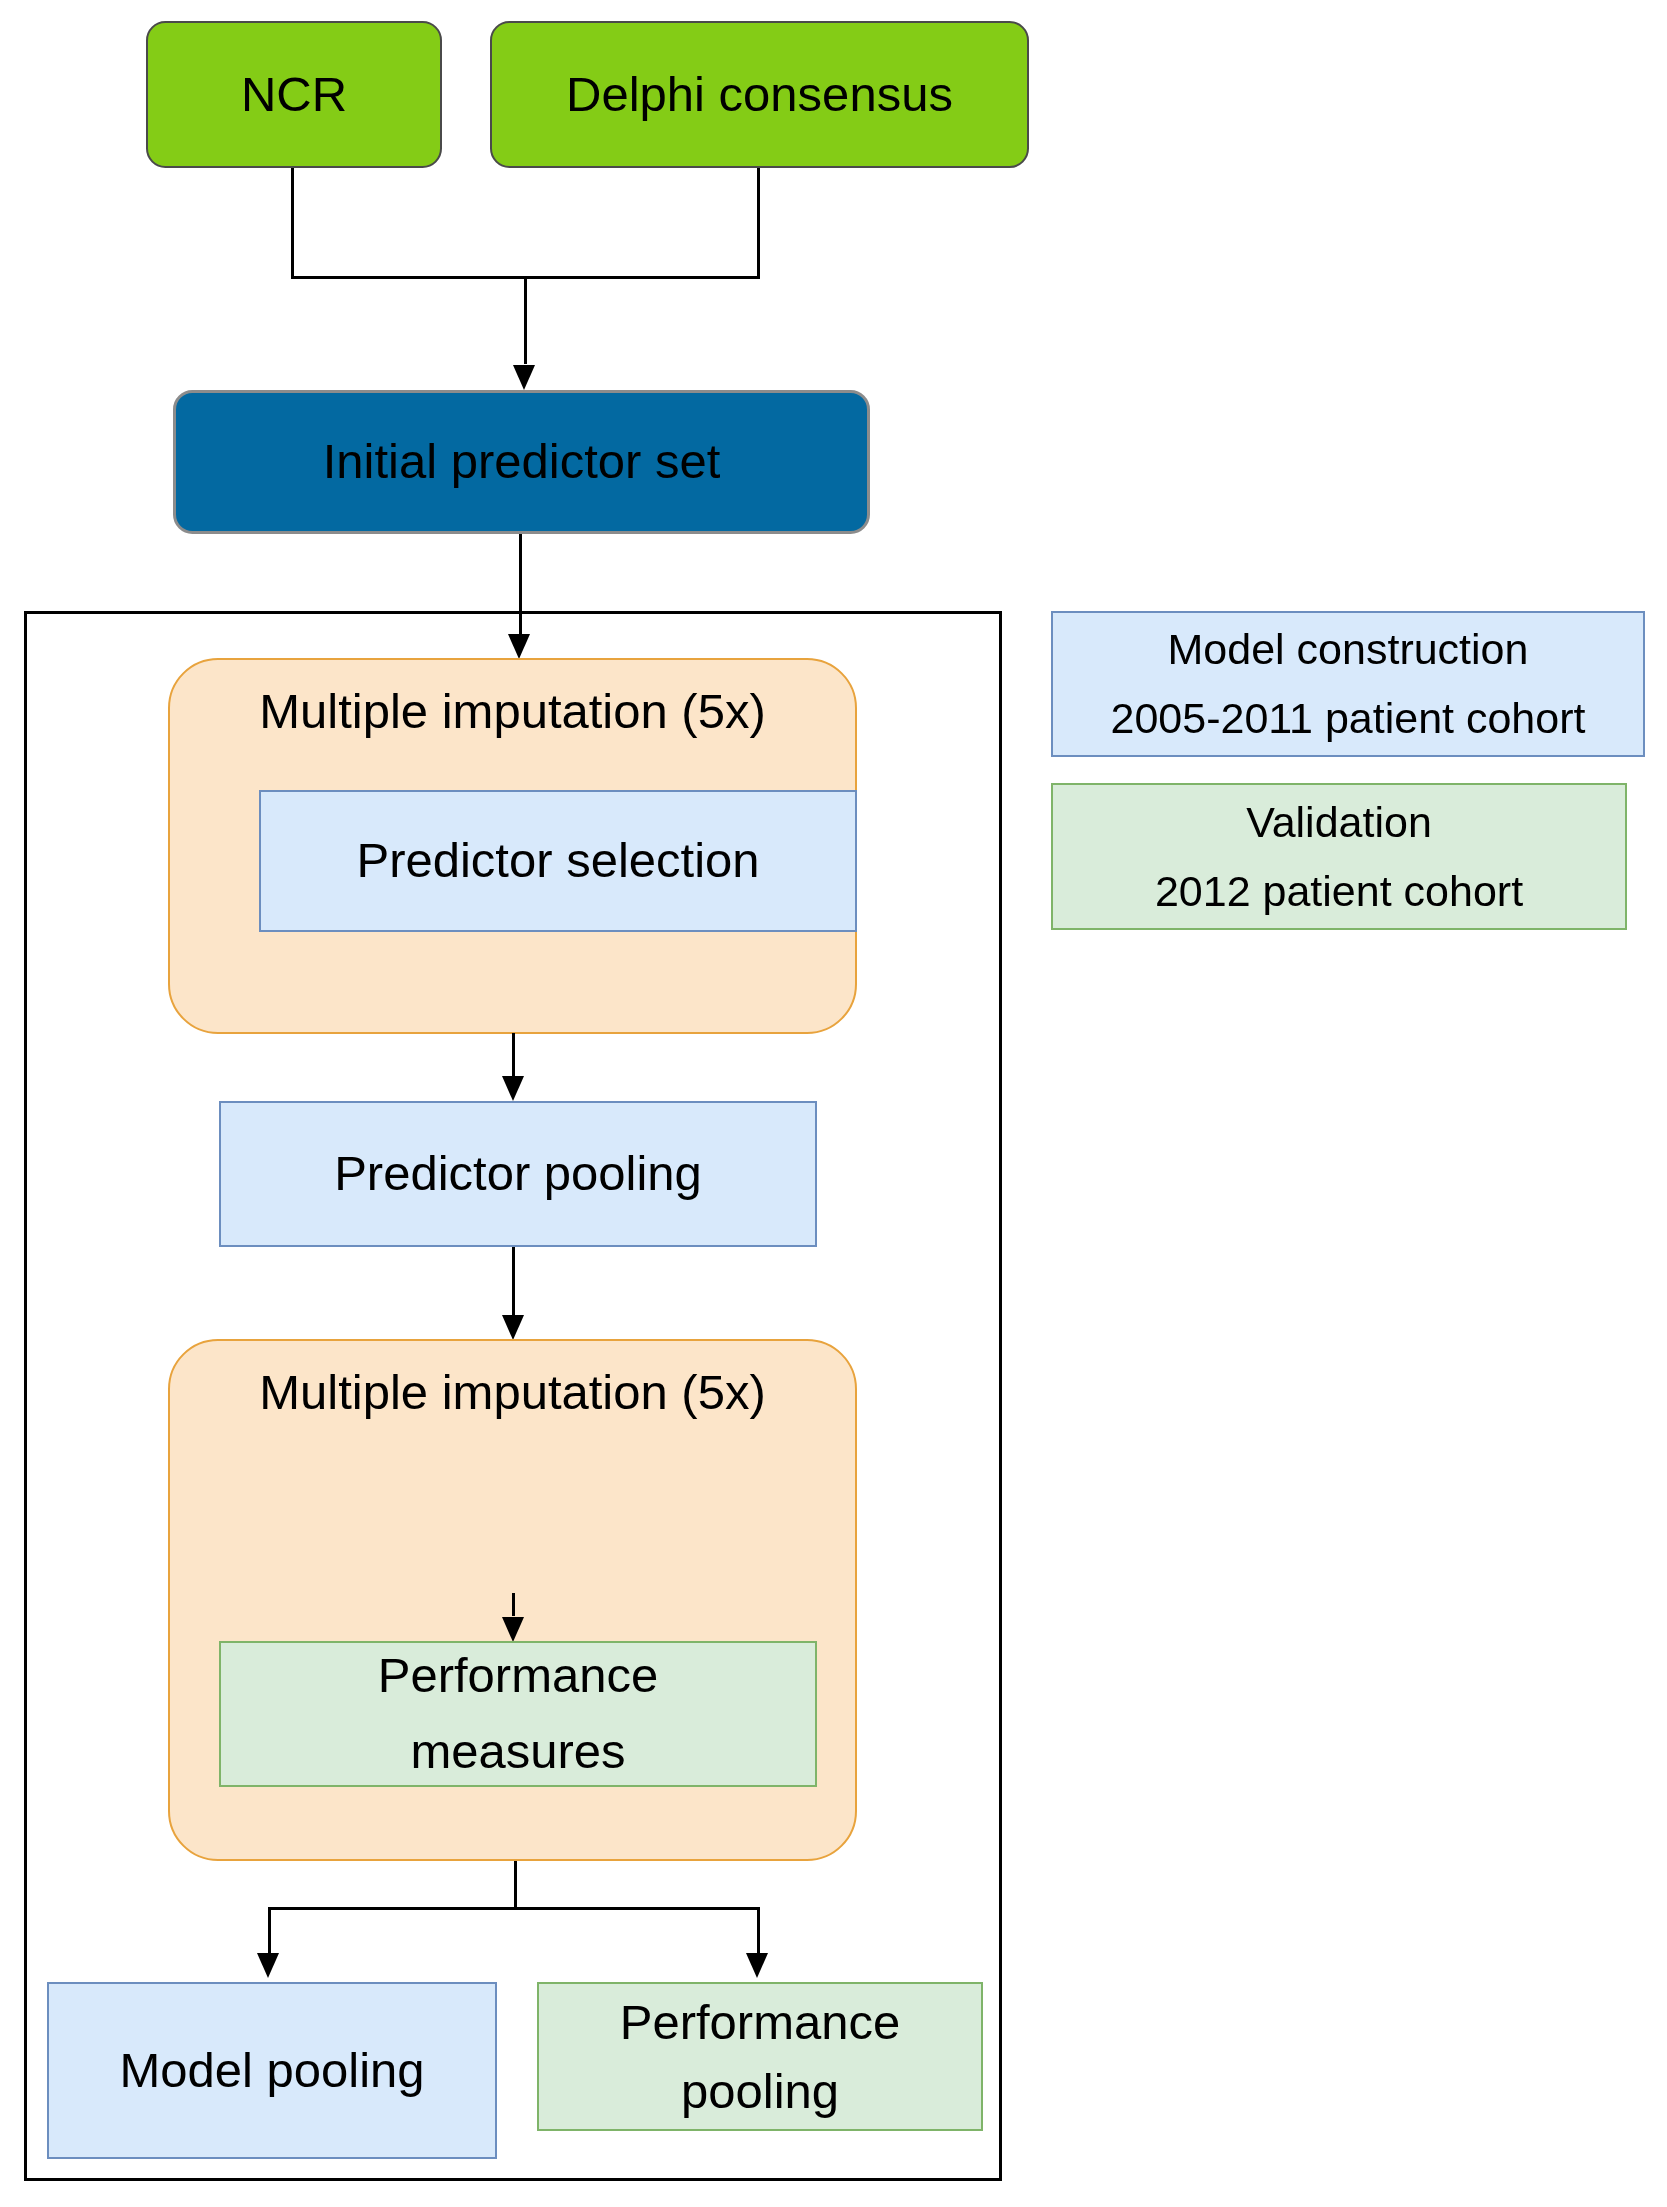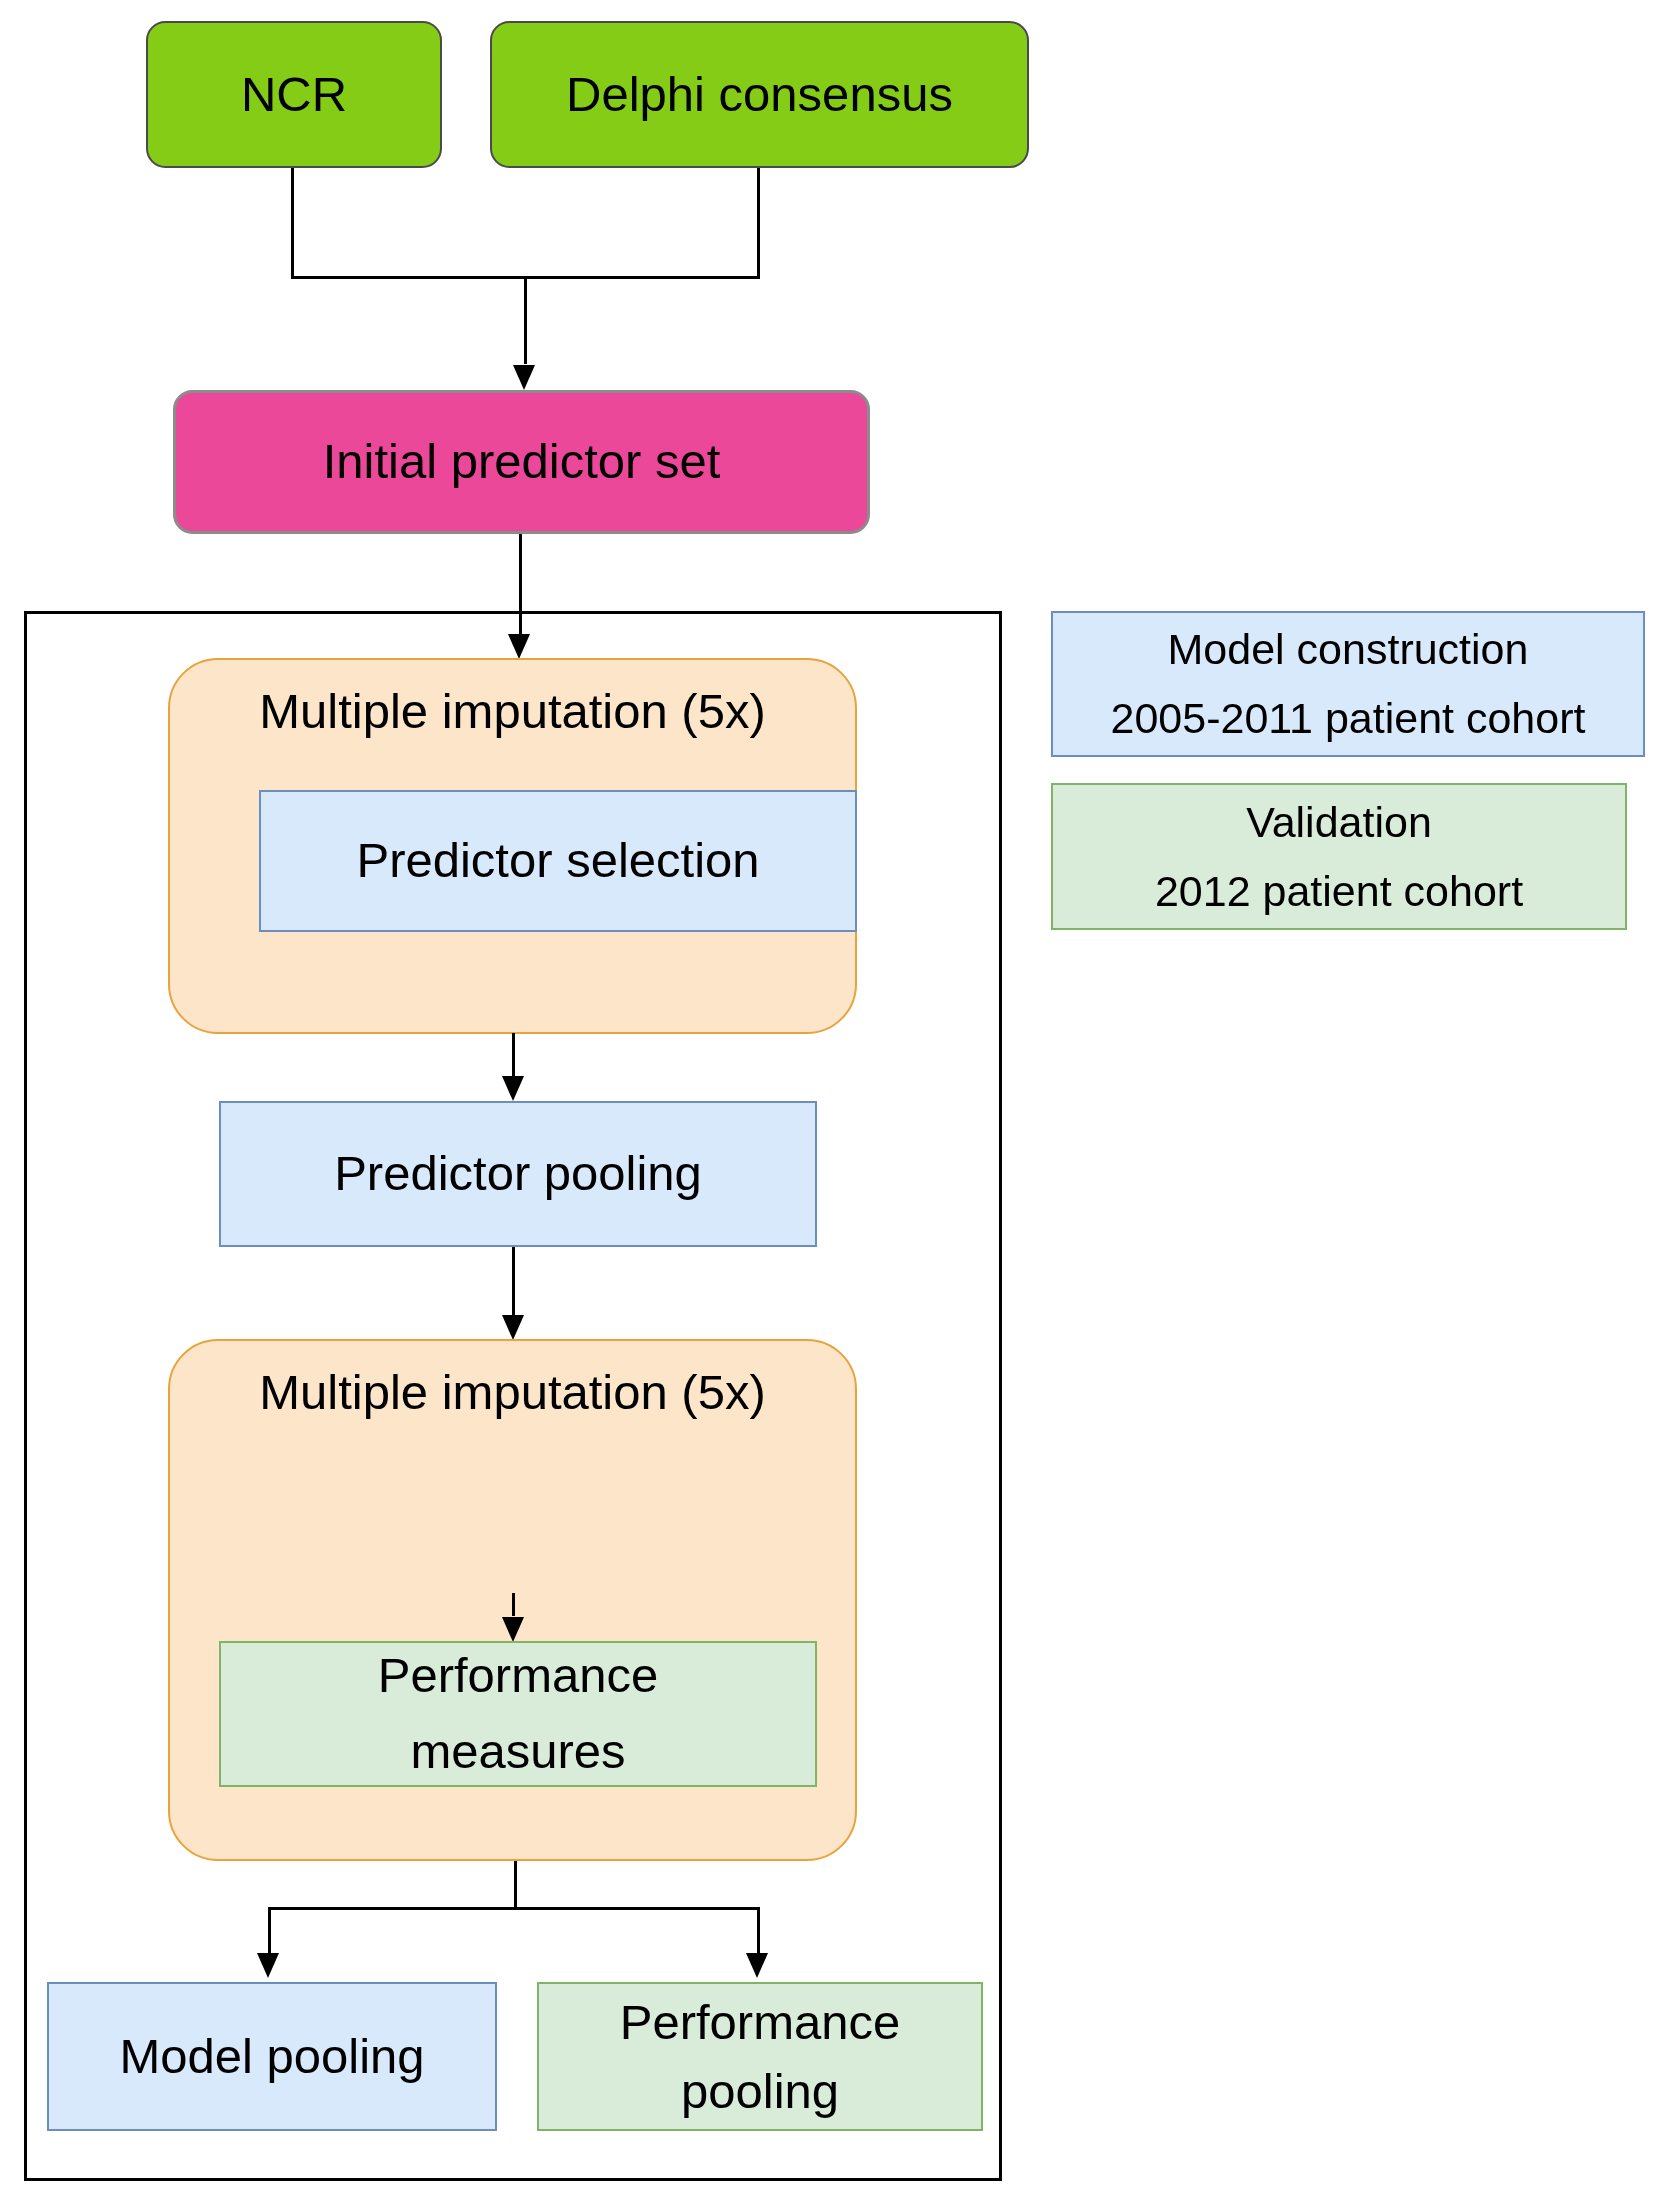--- a/index.html
+++ b/index.html
@@ -12,21 +12,21 @@
   
   .node{
     position:absolute;box-sizing:border-box;
     display:flex;align-items:center;justify-content:center;
     text-align:center;font-size:49px;line-height:1.5;
   }
   .white-round{
     background:#84cc16;border:2.9px solid #4a4a4a;border-radius:19.4px;
   }
   .gray-round{
-    background:#ec4899;border:3.9px solid #8c8c8c;border-radius:19.4px;
+    background:#0369a1;border:3.9px solid #8c8c8c;border-radius:19.4px;
   }
   .blue-box{
     background:var(--blue-fill,#d8e9fb);border:2.9px solid var(--blue-stroke,#6c8ebf);
   }
   .green-box{
     background:var(--green-fill,#d9ecda);border:2.9px solid var(--green-stroke,#7fb469);
   }
   .orange-group{
     position:absolute;box-sizing:border-box;
     background:var(--orange-fill,#fce5c9);border:2.9px solid var(--orange-stroke,#e8a33d);
@@ -111,21 +111,21 @@
     <span>measures</span>
   </div>
 
   <div class="line" style="left:514px;top:1861px;width:2.9px;height:48px;"></div>
   <div class="line" style="left:268px;top:1907px;width:492px;height:2.9px;"></div>
   <div class="line" style="left:268px;top:1907px;width:2.9px;height:47px;"></div>
   <div class="arrowhead" style="left:257px;top:1953px;"></div>
   <div class="line" style="left:757px;top:1907px;width:2.9px;height:47px;"></div>
   <div class="arrowhead" style="left:746px;top:1953px;"></div>
 
-  <div class="node blue-box" style="left:47px;top:1982px;width:450px;height:149px;">
+  <div class="node blue-box" style="left:47px;top:1982px;width:450px;height:177px;">
       <span>Model pooling</span>
     </div>
 
   <div class="node green-box two-line" style="left:537px;top:1982px;width:446px;height:149px;flex-direction:column;line-height:1.4;">
     <span>Performance</span>
     <span>pooling</span>
   </div>
 
   <div class="legend-box blue-box" style="left:1051px;top:611px;width:594px;height:146px;">
     <span>Model construction</span>

